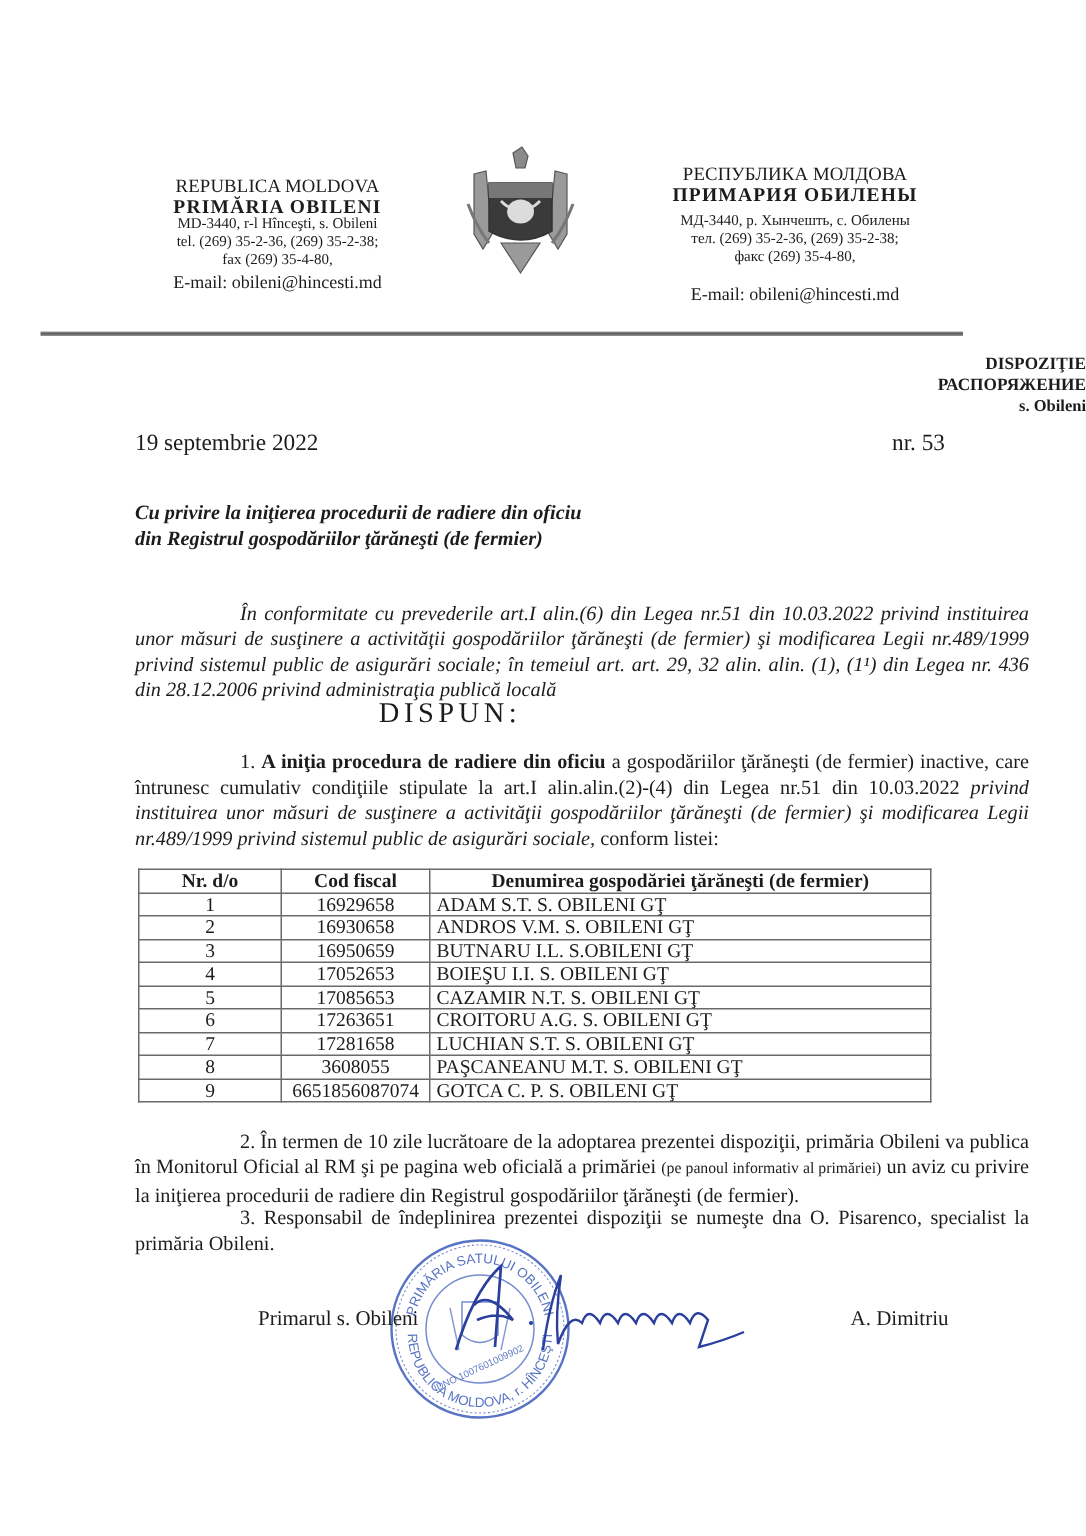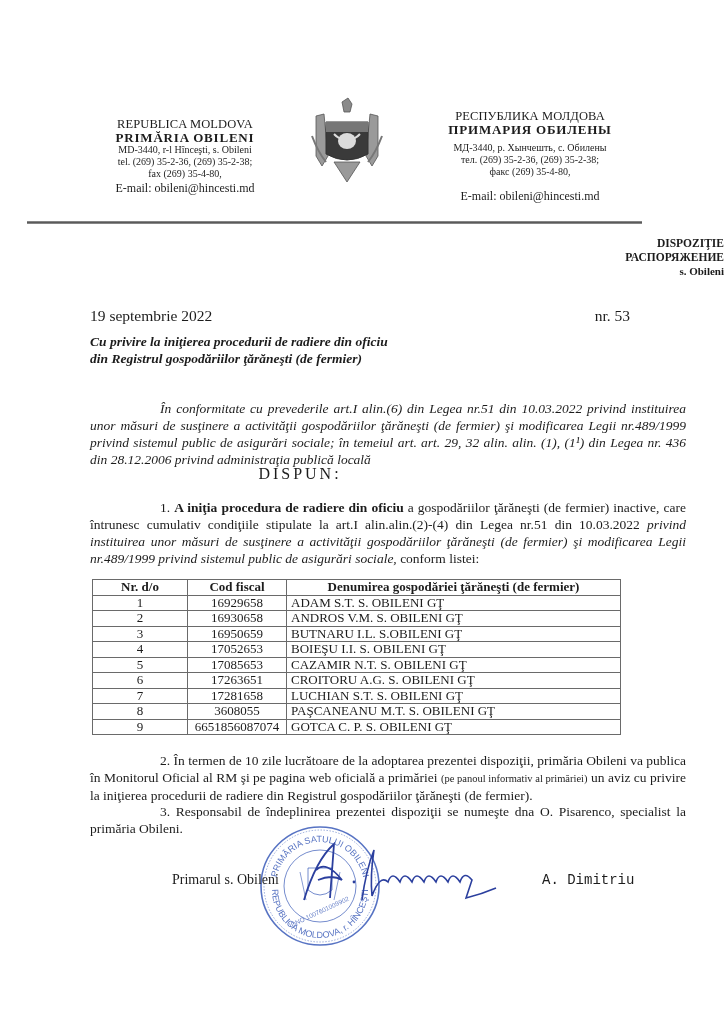--- a/index.html
+++ b/index.html
@@ -11,29 +11,29 @@
   .hdr { text-align: center; line-height: 13px; }
   .hdr .c1 { font-size: 12.5px; letter-spacing: 0.1px; }
   .hdr .c2 { font-size: 13px; font-weight: bold; letter-spacing: 0.8px; }
   .hdr .small { font-size: 10px; line-height: 12px; }
   .hdr .mail { font-size: 12px; margin-top: 2px; }
   .rule { position: absolute; left: 27px; top: 221px; width: 615px; height: 3px;
           background: linear-gradient(#9a9a9a, #5a5a5a 50%, #9a9a9a); }
   .title { position: absolute; left: 0; width: 724px; top: 236px; text-align: right;
            font-weight: bold; font-size: 11.5px; line-height: 14px; }
   .title .t3 { font-size: 11px; }
-  .dateline { position: absolute; left: 90px; top: 287px; width: 540px; font-size: 15.5px; margin-top: 20px; }
+  .dateline { position: absolute; left: 90px; top: 287px; width: 540px; font-size: 15.5px; }
   .dateline .nr { position: absolute; right: 0; top: 0; }
   .subject { position: absolute; left: 90px; top: 333px; font-style: italic; font-weight: bold;
              font-size: 13.5px; line-height: 17px; }
   .para { position: absolute; left: 90px; width: 596px; font-size: 13.5px; line-height: 17px;
           text-align: justify; }
   .para p { margin: 0; text-indent: 70px; }
   .dispun { position: absolute; left: 0; width: 600px; top: 465px; text-align: center;
-            font-size: 16px; letter-spacing: 3px; }
+            font-size: 19px; letter-spacing: 3px; }
   table.list { position: absolute; left: 92px; top: 579px; width: 529px; border-collapse: collapse;
                font-size: 13px; }
   table.list th, table.list td { border: 1px solid #6a6a6a; padding: 0 4px; height: 14.5px; line-height: 14px; }
   table.list th { font-weight: bold; font-size: 13px; }
   table.list td.c { text-align: center; }
   table.list td.l { text-align: left; }
   .sign { position: absolute; top: 872px; font-size: 14px; text-align: right; }
   .stamp { position: absolute; left: 258px; top: 824px; width: 124px; height: 124px; }
   .sigsvg { position: absolute; left: 296px; top: 840px; width: 210px; height: 70px; }
   .emblem { position: absolute; left: 304px; top: 96px; width: 86px; height: 92px; }
@@ -201,13 +201,13 @@
 </div>
 
 <div class="sign" style="left:172px;">Primarul  s. Obileni</div>
 <div class="sigsvg">
   <svg viewBox="0 0 210 70" width="210" height="70">
     <path d="M8 60 Q20 20 38 4 Q36 30 34 58 M22 40 Q36 34 46 40 Q30 20 20 30" fill="none" stroke="#2b3f9e" stroke-width="1.8"></path>
     <circle cx="58" cy="42" r="1.4" fill="#2b3f9e"></circle>
     <path d="M66 60 Q70 30 78 10 Q74 36 76 56 Q84 34 92 42 Q96 30 104 42 Q108 30 116 42 Q120 30 128 42 Q132 30 140 42 Q144 30 152 42 Q156 30 164 42 Q168 30 176 40 L170 58 Q186 54 200 48" fill="none" stroke="#2b3f9e" stroke-width="1.6"></path>
   </svg>
 </div>
-<div class="sign" style="left:542px;font-family:Liberation Mono, monospace;">A. Dimitriu</div>
+<div class="sign" style="left:567px;">A. Dimitriu</div>
 
 </body></html>

